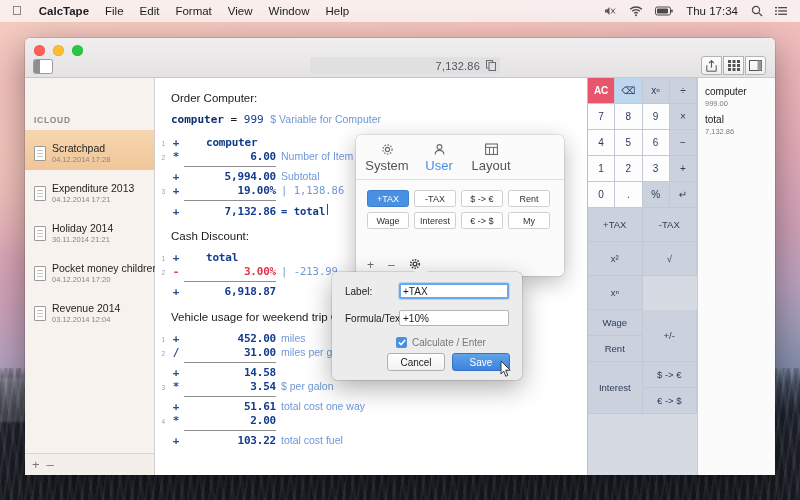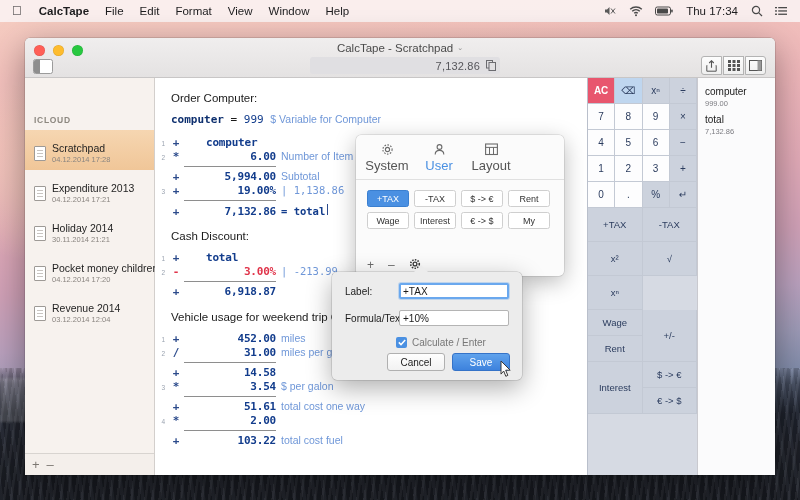--- a/index.html
+++ b/index.html
@@ -302,24 +302,20 @@
 </div>
 
 <div id="window">
 
   <div id="titlebar">
     <div class="traffic">
       <div class="tl r"></div>
       <div class="tl y"></div>
       <div class="tl g"></div>
     </div>
-    <div id="win-title">
-      <span>CalcTape - Scratchpad</span>
-      <span id="title-chevron">⌄</span>
-    </div>
     <div id="sidebar-toggle"></div>
     <div id="display-field">
       <span id="display-value">7,132.86</span>
       <span>
         <svg width="10" height="11" viewBox="0 0 10 11">
             <rect x="0.5" y="0.5" width="6" height="7.5" fill="none" stroke="#6b6b70" stroke-width="1"></rect>
             <rect x="3" y="2.5" width="6.5" height="8" fill="#e0dfe2" stroke="#6b6b70" stroke-width="1"></rect>
           </svg>
       </span>
     </div>

